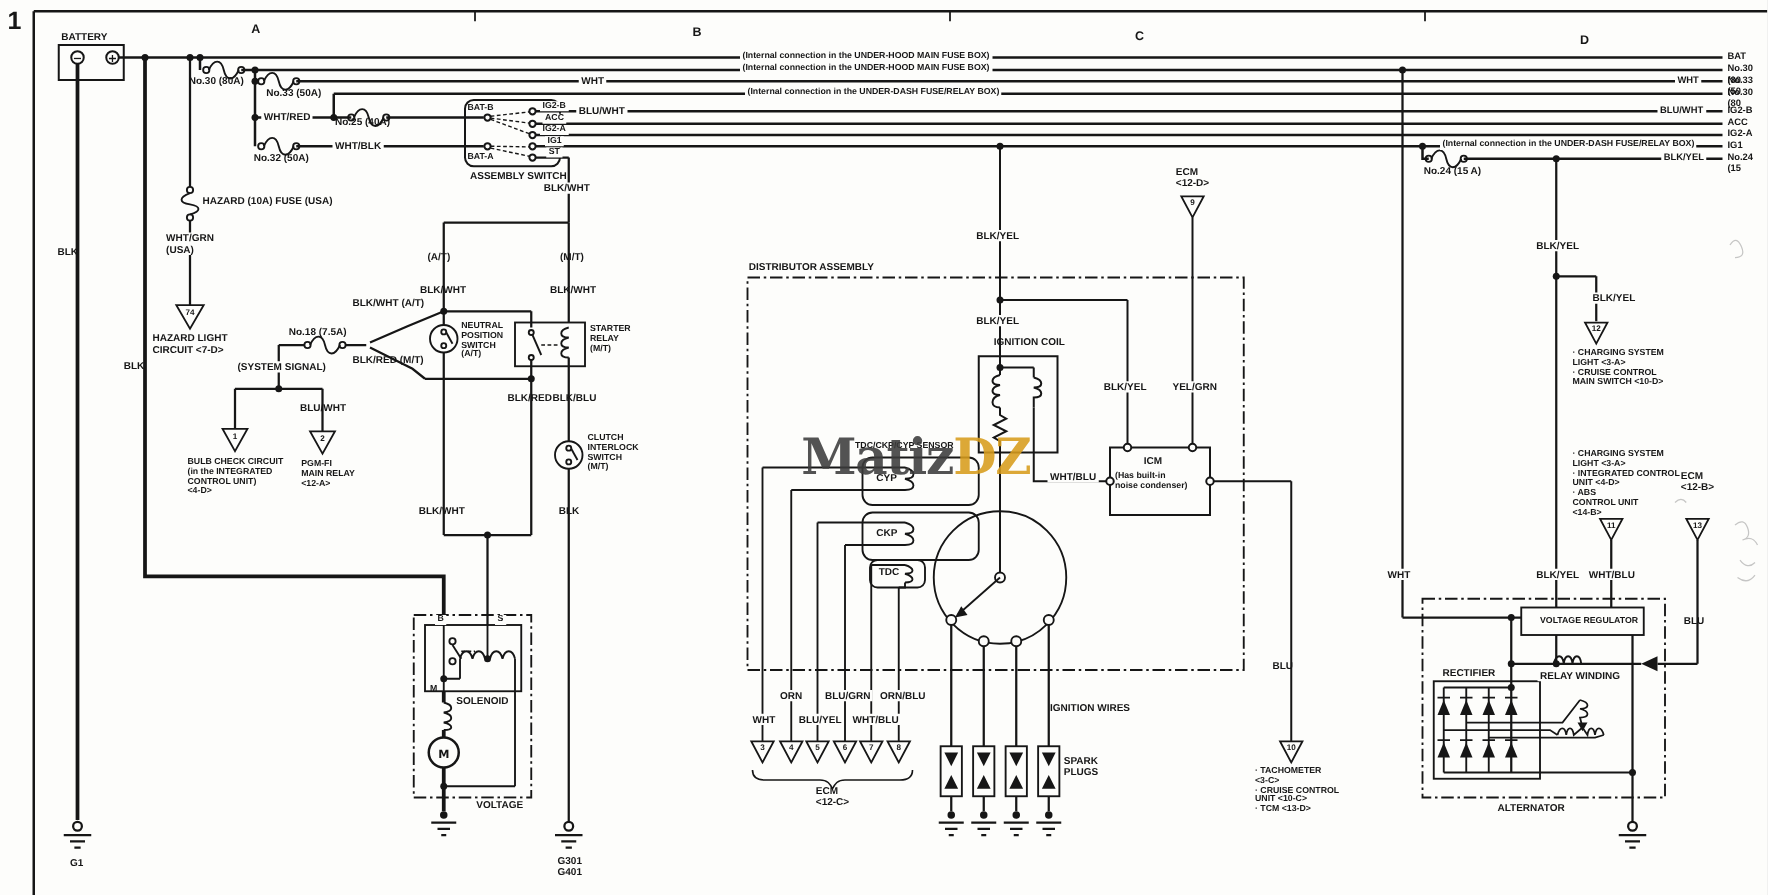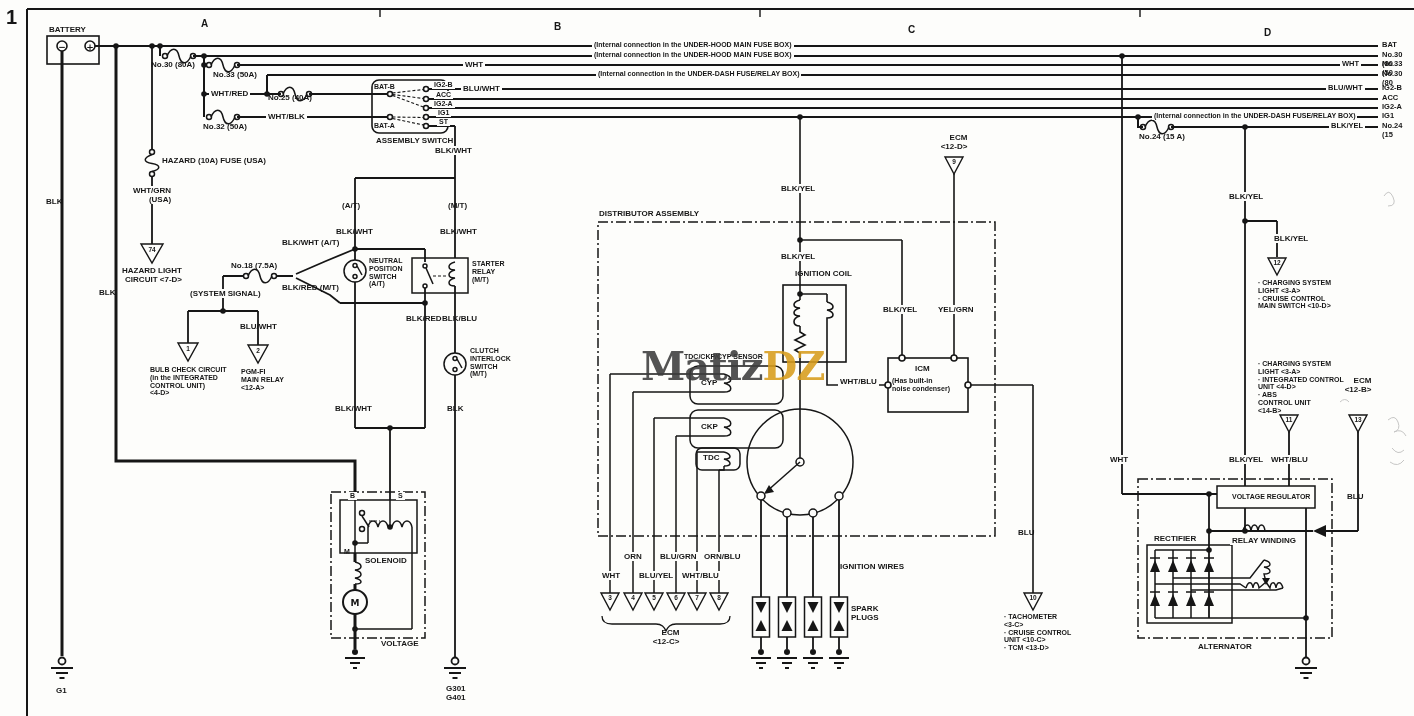--- a/index.html
+++ b/index.html
@@ -2,21 +2,21 @@
 <html><head>
 <meta charset="utf-8">
 <style>
   html,body{margin:0;padding:0;background:#e8e8e8;}
   #stage{position:relative;width:1414px;height:716px;background:#fdfdfb;overflow:hidden;
          font-family:"Liberation Sans",sans-serif;}
   svg{position:absolute;left:0;top:0;}
   .lbl{position:absolute;font:bold 8px/1.15 "Liberation Sans",sans-serif;color:#161616;
        white-space:pre-line;z-index:3;}
   .bg{background:#fdfdfb;padding:0 2px;}
-  .c{transform:translateX(-50%);text-align:right;}
+  .c{transform:translateX(-50%);text-align:left;}
   .tight{font-size:7px;line-height:1.12;}
   .sm{font-size:7px;}
   .big{font:bold 20px "Liberation Sans",sans-serif;}
   .col{font:bold 10px "Liberation Sans",sans-serif;}
   .re{font-size:7.5px;}
   #wm{position:absolute;left:641px;top:326px;z-index:5;opacity:.88;
       font:bold 40px "DejaVu Serif",serif;letter-spacing:-1px;margin-top:16px;}
   .tnum{font:bold 6.5px "Liberation Sans",sans-serif;text-anchor:middle;fill:#161616;stroke:none;}
   .tsym{font:bold 9px "DejaVu Sans",sans-serif;text-anchor:middle;fill:#161616;stroke:none;}
 </style>

